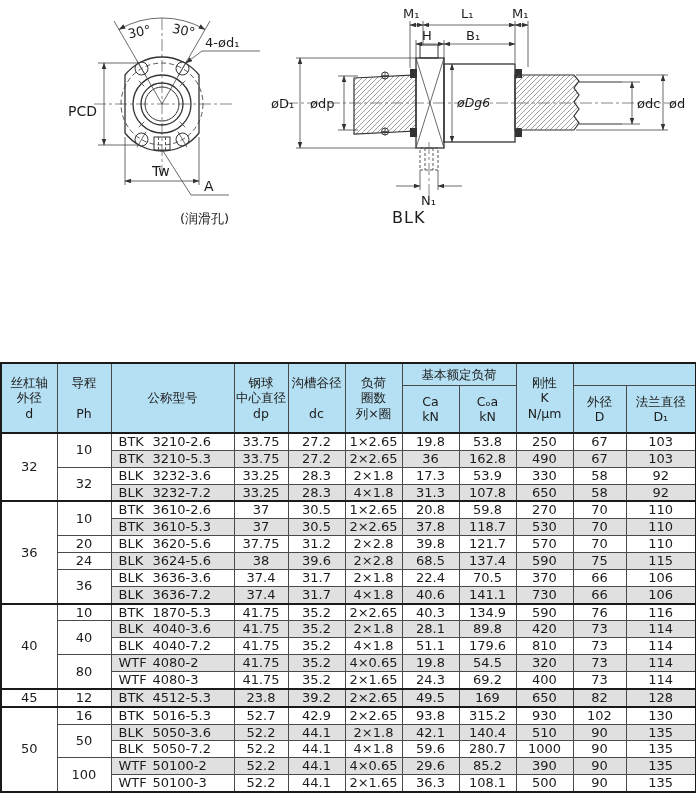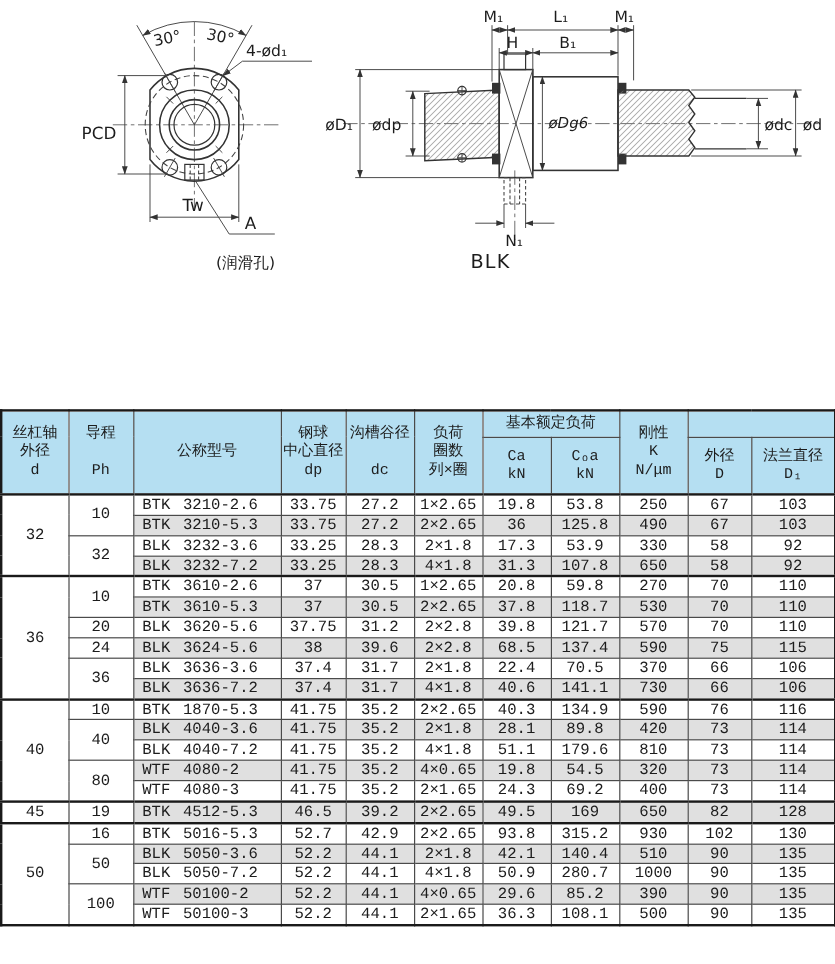--- a/index.html
+++ b/index.html
@@ -16,22 +16,22 @@
   .cl{fill:none;stroke:#555;stroke-width:0.7;stroke-dasharray:12 3 3 3;}
   .dash{fill:none;stroke:#444;stroke-width:0.9;stroke-dasharray:5 3;}
   .dash2{fill:none;stroke:#444;stroke-width:0.9;stroke-dasharray:3 2;}
   .seal{fill:#333;stroke:none;}
   svg text{fill:#1c1c1c;font-family:"DejaVu Sans","Liberation Sans",sans-serif;font-size:13px;}
   text.big{font-size:14px;}
   text.cap{font-size:16px;letter-spacing:1px;}
   text.it{font-style:italic;font-size:12.5px;}
 
   
-  table#spec{position:absolute;left:0;top:341px;width:695px;border-collapse:collapse;
-             table-layout:fixed;border:2px solid #1a1a1a;font-size:13px;font-family:Liberation Mono, monospace;}
+  table#spec{position:absolute;left:0;top:362px;width:695px;border-collapse:collapse;
+             table-layout:fixed;border:2px solid #1a1a1a;font-size:13px;}
   #spec th,#spec td{border:1px solid #4a4a4a;padding:0;text-align:center;vertical-align:middle;
              overflow:hidden;line-height:1.22;}
   #spec thead th{background:#b5dff2;font-weight:normal;font-size:12.5px;white-space:pre-line;}
   #spec thead tr.h1{height:22px;}
   #spec thead tr.h2{height:48px;}
   #spec tbody tr{height:16.4px;}
   #spec td.alt{background:#e0e0e0;}
   #spec tr.gstart td{border-top:2px solid #1a1a1a;}
   #spec td.mc{text-align:left;}
   #spec td.mc .pfx{display:inline-block;width:34px;padding-left:7px;}
@@ -259,21 +259,21 @@
           <td class="vc">250</td>
           <td class="vc">67</td>
           <td class="vc">103</td>
         </tr>
         <tr>
           <td class="mc alt"><span class="pfx">BTK</span><span class="mdl">3210-5.3</span></td>
           <td class="vc alt">33.75</td>
           <td class="vc alt">27.2</td>
           <td class="vc alt">2×2.65</td>
           <td class="vc alt">36</td>
-          <td class="vc alt">125.8</td>
+          <td class="vc alt">162.8</td>
           <td class="vc alt">490</td>
           <td class="vc alt">67</td>
           <td class="vc alt">103</td>
         </tr>
         <tr>
           <td rowspan="2" class="pc">32</td>
           <td class="mc"><span class="pfx">BLK</span><span class="mdl">3232-3.6</span></td>
           <td class="vc">33.25</td>
           <td class="vc">28.3</td>
           <td class="vc">2×1.8</td>
@@ -419,23 +419,23 @@
           <td class="vc">35.2</td>
           <td class="vc">2×1.65</td>
           <td class="vc">24.3</td>
           <td class="vc">69.2</td>
           <td class="vc">400</td>
           <td class="vc">73</td>
           <td class="vc">114</td>
         </tr>
         <tr class="gstart">
           <td rowspan="1" class="dc">45</td>
-          <td rowspan="1" class="pc">19</td>
+          <td rowspan="1" class="pc">12</td>
           <td class="mc alt"><span class="pfx">BTK</span><span class="mdl">4512-5.3</span></td>
-          <td class="vc alt">46.5</td>
+          <td class="vc alt">23.8</td>
           <td class="vc alt">39.2</td>
           <td class="vc alt">2×2.65</td>
           <td class="vc alt">49.5</td>
           <td class="vc alt">169</td>
           <td class="vc alt">650</td>
           <td class="vc alt">82</td>
           <td class="vc alt">128</td>
         </tr>
         <tr class="gstart">
           <td rowspan="5" class="dc">50</td>
@@ -460,21 +460,21 @@
           <td class="vc alt">140.4</td>
           <td class="vc alt">510</td>
           <td class="vc alt">90</td>
           <td class="vc alt">135</td>
         </tr>
         <tr>
           <td class="mc"><span class="pfx">BLK</span><span class="mdl">5050-7.2</span></td>
           <td class="vc">52.2</td>
           <td class="vc">44.1</td>
           <td class="vc">4×1.8</td>
-          <td class="vc">50.9</td>
+          <td class="vc">59.6</td>
           <td class="vc">280.7</td>
           <td class="vc">1000</td>
           <td class="vc">90</td>
           <td class="vc">135</td>
         </tr>
         <tr>
           <td rowspan="2" class="pc">100</td>
           <td class="mc alt"><span class="pfx">WTF</span><span class="mdl">50100-2</span></td>
           <td class="vc alt">52.2</td>
           <td class="vc alt">44.1</td>

